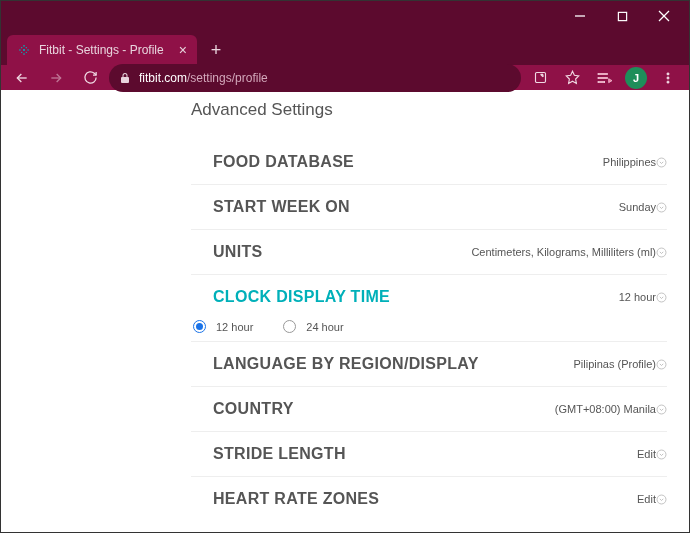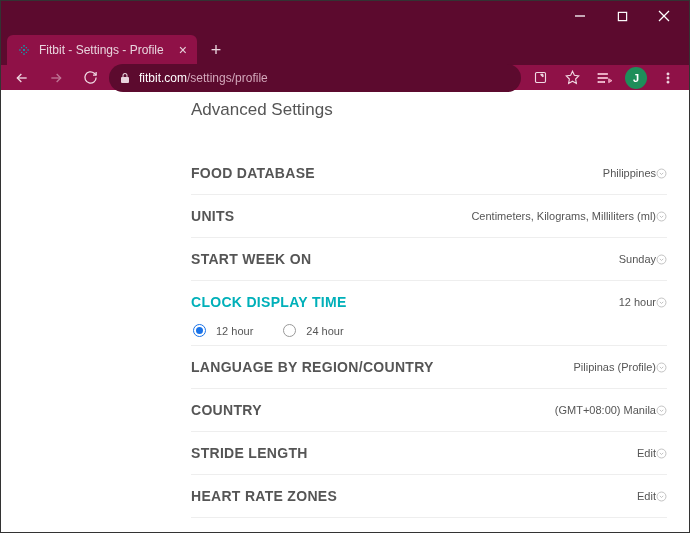--- a/index.html
+++ b/index.html
@@ -27,24 +27,24 @@
   .urlbox .path { color: #d3a8bb; }
   .urlbox .lock { width:12px; height:12px; }
   .righticons { display:flex; align-items:center; gap: 2px; }
   .righticons .navbtn { width: 30px; }
   .avatar { width: 22px; height: 22px; border-radius: 50%; background: #1e8e5a; color: #fff; font-size: 11px; display:flex; align-items:center; justify-content:center; font-weight: bold; }
   
   
   .content { height: calc(533px - 30px - 34px - 36px - 2px); overflow: hidden; background: #fff; display:flex; }
   .leftspace { width: 190px; }
   .main { flex: 1; padding: 10px 22px 0 0; }
-  .heading { font-size: 17px; color: #555; font-weight: 400; margin-bottom: 32px; }
+  .heading { font-size: 17px; color: #555; font-weight: 400; margin-bottom: 20px; }
   
   .row { border-bottom: 1px solid #eee; padding: 13px 0; display:flex; align-items:center; justify-content: space-between; font-size: 11px; }
-  .row .label { color: #555; font-weight: 700; letter-spacing: 0.3px; font-size: 14px; }
+  .row .label { color: #555; font-weight: 700; letter-spacing: 0.3px; font-size: 16px; margin-left: 22px; }
   .row .value { color: #555; display:flex; align-items:center; font-size: 11px; }
   .row.expanded { flex-direction: column; align-items: stretch; gap: 14px; padding-bottom: 8px; }
   .row.expanded .toprow { display:flex; justify-content:space-between; align-items:center; }
   .row.expanded .label { color: #00b0b9; font-weight:700; }
   .radios { display:flex; gap: 30px; padding-left: 2px; }
   .radio { display:flex; align-items:center; gap:10px; font-size: 11px; color:#555; cursor:pointer; }
   .radio .dot { width:13px; height:13px; border-radius:50%; border:1px solid #999; display:flex; align-items:center; justify-content:center; }
   .radio.selected .dot { border-color: #1a73e8; }
   .radio.selected .dot::after { content:""; width:7px; height:7px; border-radius:50%; background:#1a73e8; }
   
@@ -171,34 +171,34 @@
       <span class="value">
         <span>Philippines</span>
         <svg class="chev" viewBox="0 0 16 16">
             <circle cx="8" cy="8" r="6.5"></circle>
             <path d="M5.5 7l2.5 2.5L10.5 7"></path>
           </svg>
       </span>
     </div>
 
     <div class="row">
+      <span class="label">START WEEK ON</span>
+      <span class="value">
+        <span>Sunday</span>
+        <svg class="chev" viewBox="0 0 16 16">
+            <circle cx="8" cy="8" r="6.5"></circle>
+            <path d="M5.5 7l2.5 2.5L10.5 7"></path>
+          </svg>
+      </span>
+    </div>
+
+    <div class="row">
       <span class="label">UNITS</span>
       <span class="value">
         <span>Centimeters, Kilograms, Milliliters (ml)</span>
-        <svg class="chev" viewBox="0 0 16 16">
-            <circle cx="8" cy="8" r="6.5"></circle>
-            <path d="M5.5 7l2.5 2.5L10.5 7"></path>
-          </svg>
-      </span>
-    </div>
-
-    <div class="row">
-      <span class="label">START WEEK ON</span>
-      <span class="value">
-        <span>Sunday</span>
         <svg class="chev" viewBox="0 0 16 16">
             <circle cx="8" cy="8" r="6.5"></circle>
             <path d="M5.5 7l2.5 2.5L10.5 7"></path>
           </svg>
       </span>
     </div>
 
     <div class="row expanded">
       <div class="toprow">
         <span class="label">CLOCK DISPLAY TIME</span>
@@ -216,21 +216,21 @@
           <span>12 hour</span>
         </label>
         <label class="radio">
           <span class="dot"></span>
           <span>24 hour</span>
         </label>
       </div>
     </div>
 
     <div class="row">
-      <span class="label">LANGUAGE BY REGION/COUNTRY</span>
+      <span class="label">LANGUAGE BY REGION/DISPLAY</span>
       <span class="value">
         <span>Pilipinas (Profile)</span>
         <svg class="chev" viewBox="0 0 16 16">
             <circle cx="8" cy="8" r="6.5"></circle>
             <path d="M5.5 7l2.5 2.5L10.5 7"></path>
           </svg>
       </span>
     </div>
 
     <div class="row">

